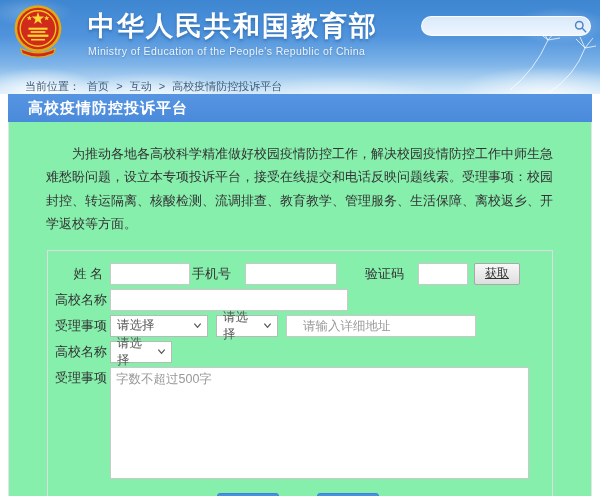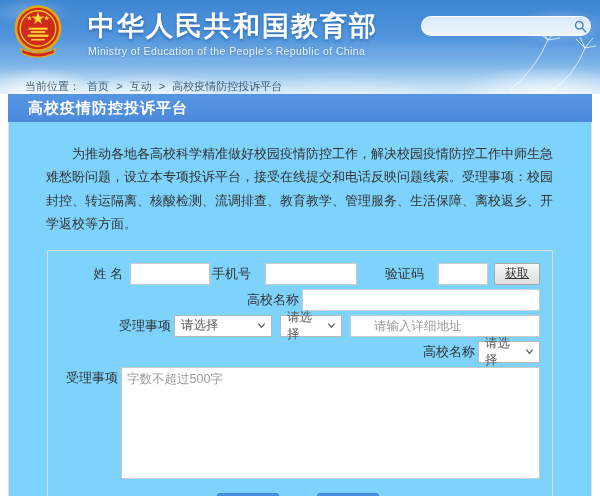--- a/index.html
+++ b/index.html
@@ -34,32 +34,32 @@
 
   .crumbs { position:absolute; left:25px; bottom:0; font-size:11px; color:#3f5d7a; }
   .crumbs span { margin-right:4px; }
   .crumbs .lnk { cursor:pointer; }
 
   
   .titlebar { margin:0 8px; height:28px; background:linear-gradient(180deg,#5595e2,#4a8ada);
     color:#fff; font-size:15px; font-weight:bold; line-height:28px; padding-left:20px; letter-spacing:1px; }
 
   
-  .container { margin:0 8px; height:374px; background:#7dd3fc;
+  .container { margin:0 8px; height:374px; background:#86efac;
     border-left:1px solid #e3e3e3; border-right:1px solid #e3e3e3; overflow:hidden; }
   .intro { padding:20px 37px 14px 37px; font-size:13px; color:#333; line-height:1.8; text-indent:2em; }
 
   .formbox { margin:0 38px; border:1px solid #ddd; padding:12px 12px 10px 7px; height:300px; }
-  .frow { display:flex; align-items:center; margin-bottom:4px; height:22px; font-size:13px; color:#333;justify-content:flex-end; }
+  .frow { display:flex; align-items:center; margin-bottom:4px; height:22px; font-size:13px; color:#333; }
   .frow.top { align-items:flex-start; height:auto; }
   .lbl { width:48px; text-align:right; margin-right:7px; flex:0 0 auto; white-space:nowrap; }
   .lbl.inline { width:auto; text-align:left; }
   .frow.top .lbl { line-height:22px; }
 
-  input.txt { height:22px; border:1px solid #c9c9c9; background:#fff; padding:0 23px;
+  input.txt { height:22px; border:1px solid #c9c9c9; background:#fff; padding:0 16px;
     font-size:12.5px; color:#333; outline:none; font-family:inherit; }
   input.txt::placeholder, textarea::placeholder { color:#999; }
   .w-name{ width:80px; } .w-phone{ width:92px; } .w-captcha{ width:50px; }
   .w-school{ width:238px; } .w-addr{ width:190px; }
   .ml18{ margin-left:2px; } .ml28{ margin-left:28px; }
 
   .btn-get { margin-left:6px; height:22px; padding:0 10px; font-size:12px; color:#333;
     background:linear-gradient(180deg,#f8f8f8,#dedede); border:1px solid #a9a9a9;
     border-radius:2px; cursor:pointer; font-family:inherit;text-decoration:underline; }
 

